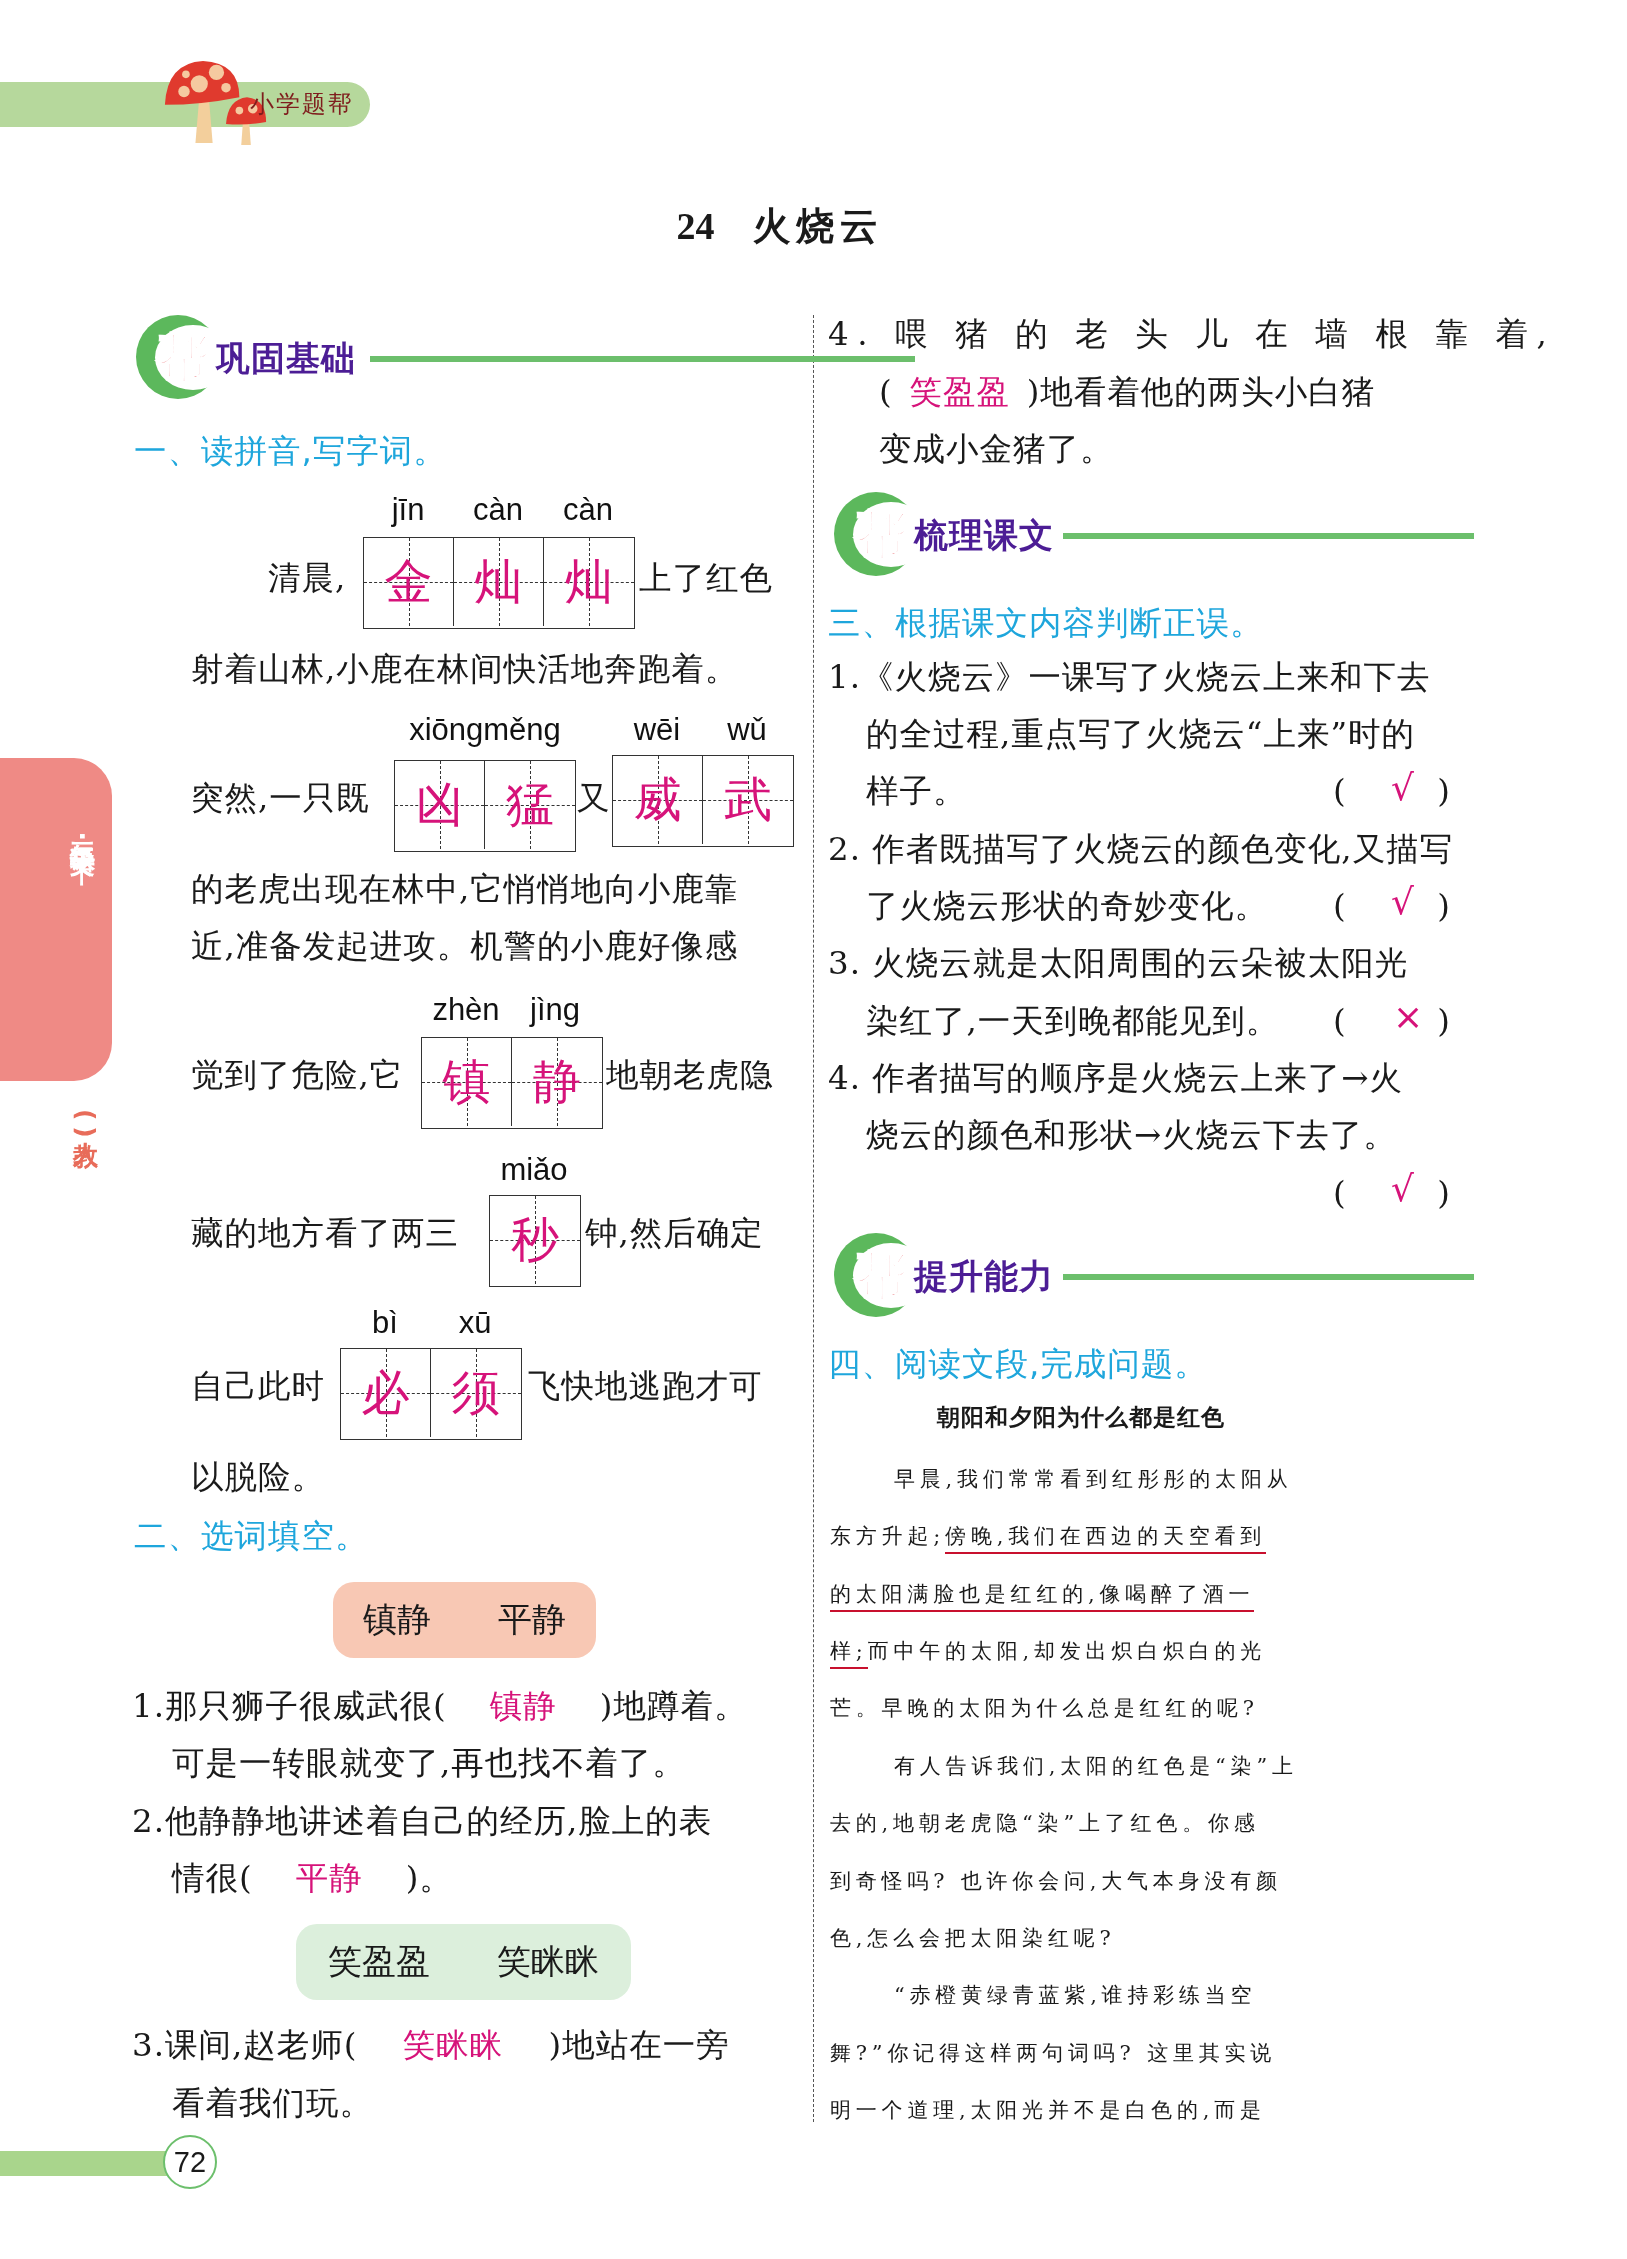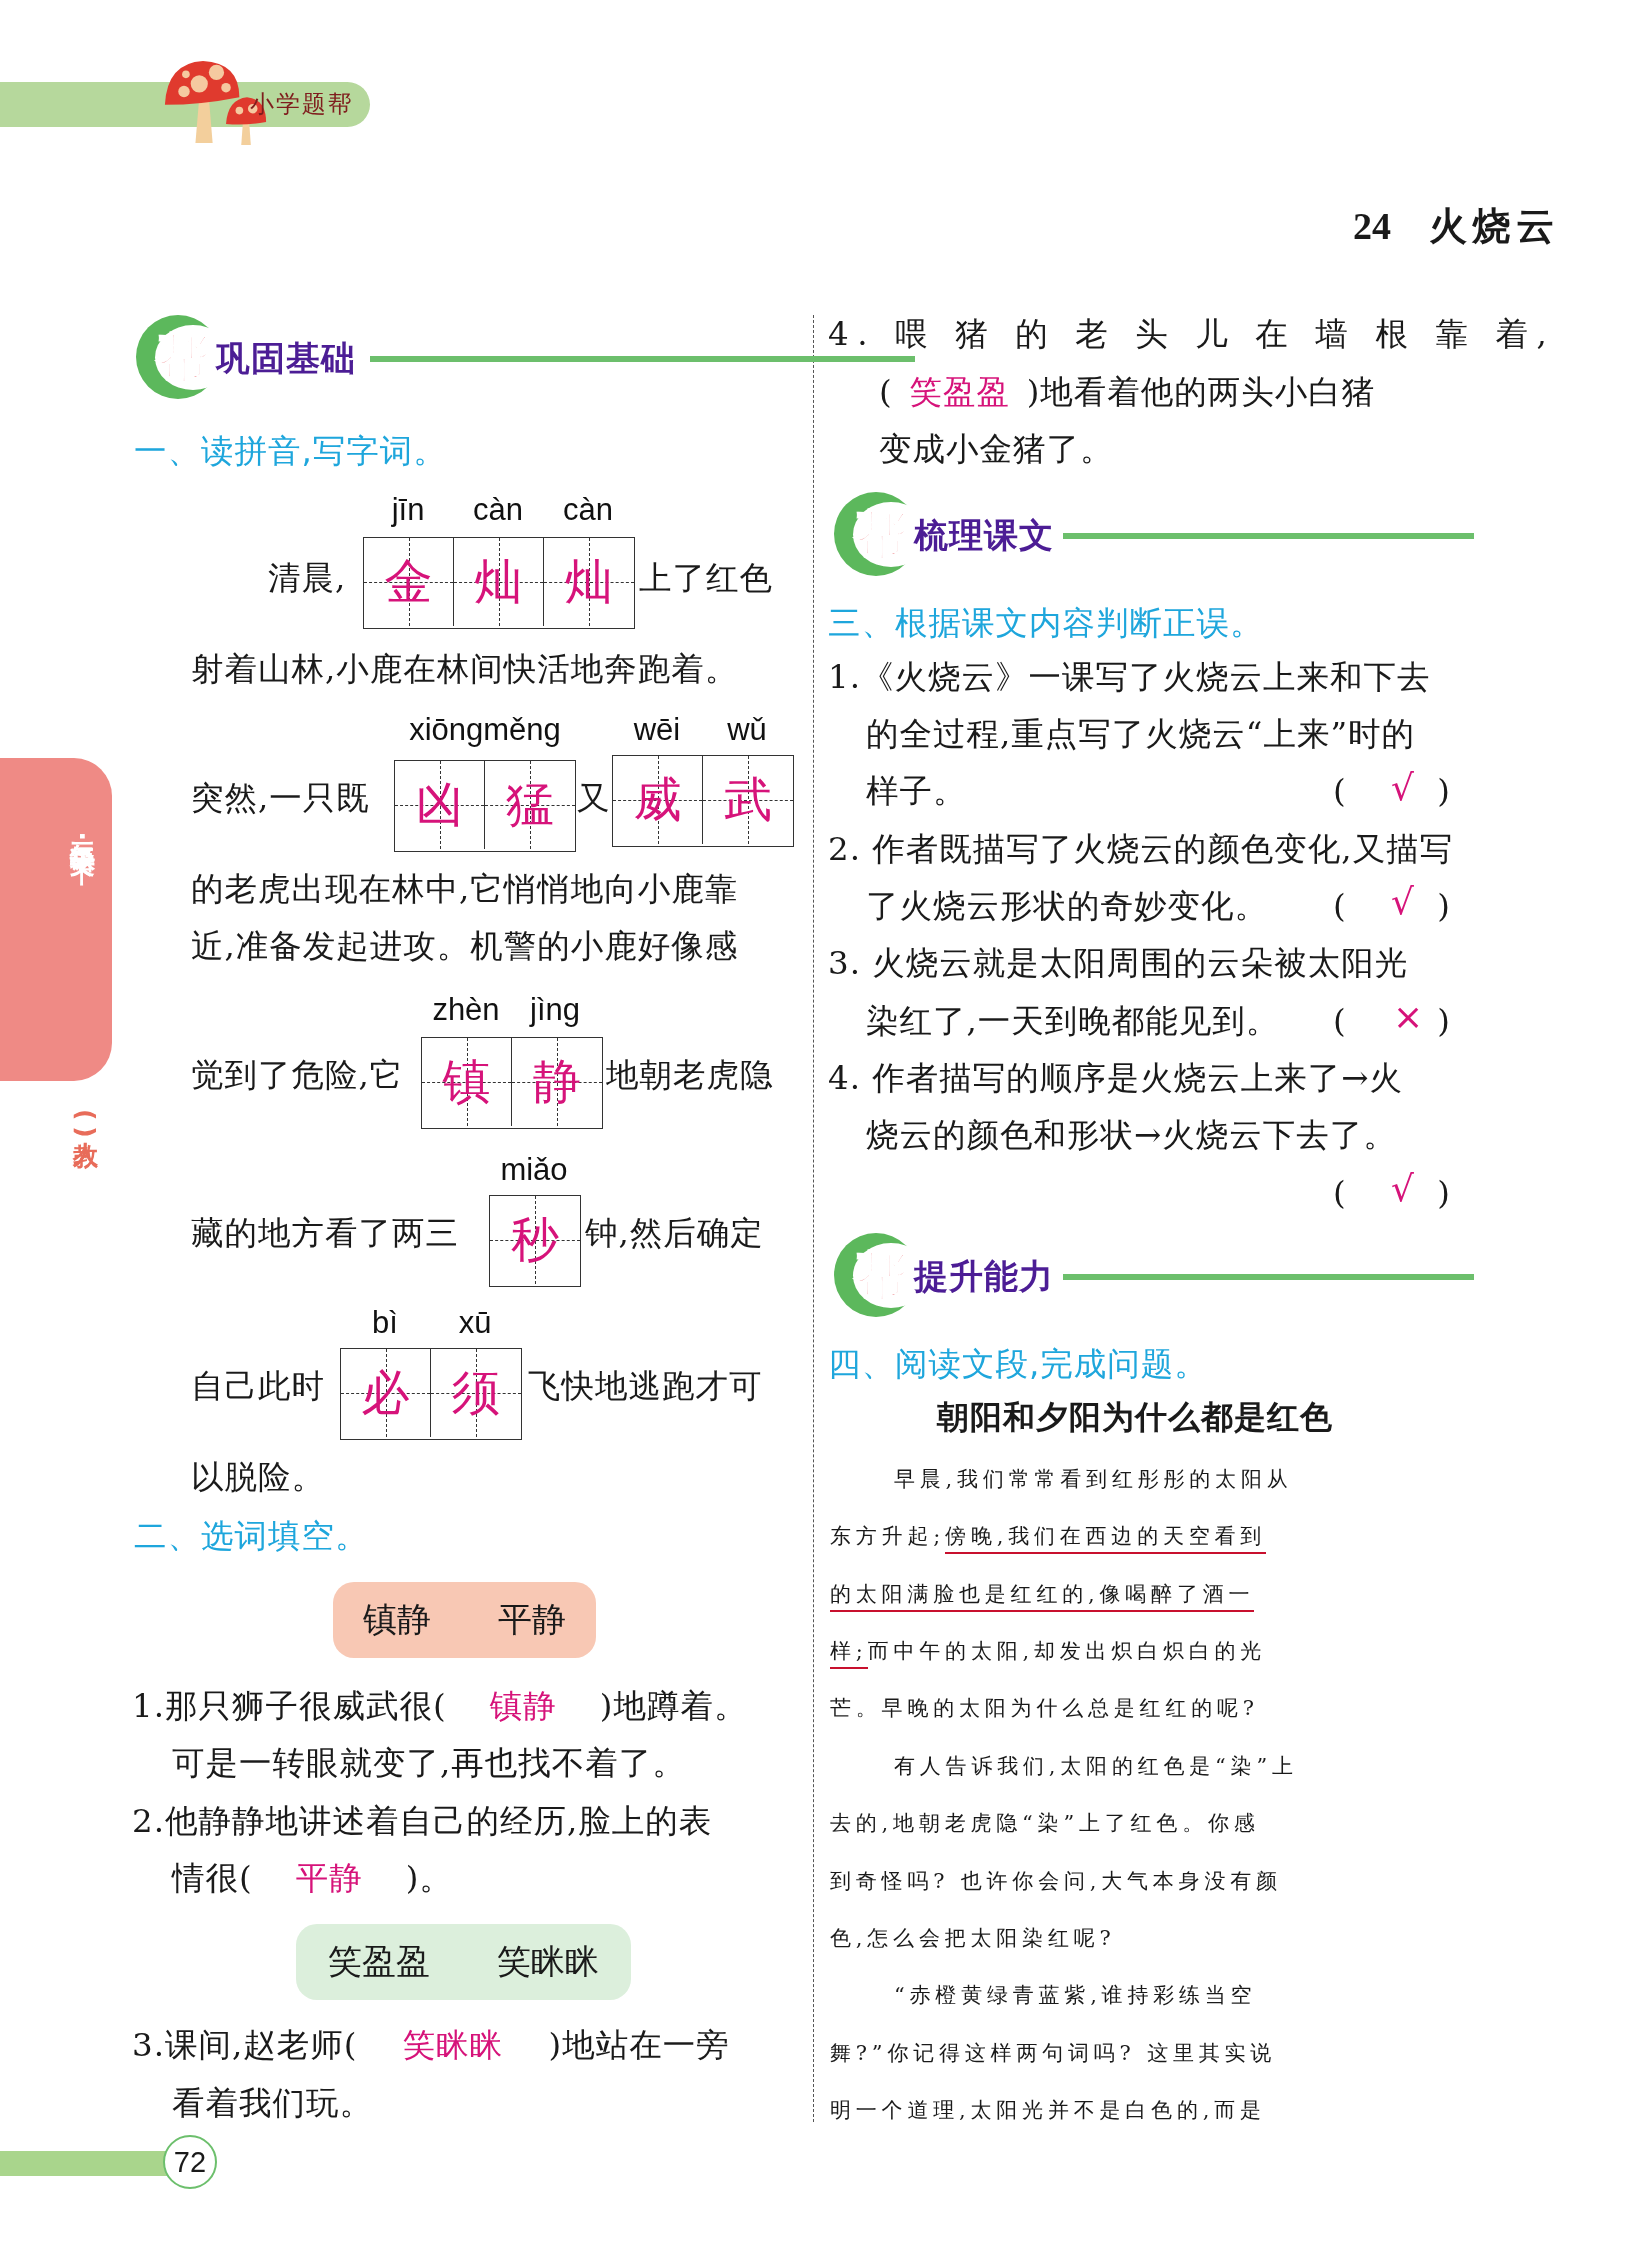--- a/index.html
+++ b/index.html
@@ -5,21 +5,21 @@
   * { box-sizing: border-box; margin: 0; padding: 0; }
   html, body { width: 1628px; height: 2260px; background: #ffffff; overflow: hidden; }
   body { position: relative; font-family: "DejaVu Serif", "Liberation Serif", serif; color: #1a1a1a; }
   .abs { position: absolute; }
 
   
   .top-band { left: 0; top: 82px; width: 370px; height: 45px; background: #b6d89c; border-radius: 0 23px 23px 0; }
   .top-brand { left: 250px; top: 88px; font-family: "DejaVu Sans", sans-serif; font-size: 24px; color: #7f1d1d; letter-spacing: 1.9px; }
   .mushroom { position: absolute; }
 
-  .page-title { left: 0; width: 1560px; top: 201px; text-align: right; font-family: "DejaVu Sans", sans-serif; font-weight: bold; font-size: 38px; letter-spacing: 5.7px; }
+  .page-title { left: 0; width: 1560px; top: 201px; text-align: center; font-family: "DejaVu Sans", sans-serif; font-weight: bold; font-size: 38px; letter-spacing: 5.7px; }
   .page-title .num { font-family: "Liberation Serif", serif; font-weight: bold; margin-right: 38px; letter-spacing: 0; }
 
   
   .side-tab { left: 0; top: 758px; width: 112px; height: 323px; background: #ef8a85; border-radius: 0 38px 38px 0; }
   .side-tab-text { left: 69px; top: 822px; width: 29px; color: #fff; font-family: "DejaVu Sans", sans-serif; font-weight: bold; font-size: 25px; line-height: 32.5px; text-align: center; writing-mode: vertical-rl; letter-spacing: 1.9px; }
   .side-edition { left: 69px; top: 1109px; color: #e86c5a; font-family: "DejaVu Sans", sans-serif; font-weight: bold; font-size: 25px; writing-mode: vertical-rl; letter-spacing: 1.9px; }
 
   
   .divider { left: 813px; top: 315px; height: 1807px; border-left: 1.9px dashed #555; }
 
@@ -242,21 +242,21 @@
 <div class="mark" style="left:1391px;top:1168px">√</div>
 
 <div class="badge" style="left:834px;top:1233px;width:650px">
   <div class="circle"></div>
   <div class="bang">帮</div>
   <div class="label">提升能力</div>
   <div class="rule" style="left:229px;width:411px"></div>
 </div>
 
 <div class="q-heading" style="left:828px;top:1343px">四、阅读文段,完成问题。</div>
-<div class="txt" style="left:937px;top:1398px;font-family:'DejaVu Sans',sans-serif;font-weight:bold;font-size:32px">朝阳和夕阳为什么都是红色</div>
+<div class="txt" style="left:937px;top:1398px;font-family:'DejaVu Sans',sans-serif;font-weight:bold;font-size:23px">朝阳和夕阳为什么都是红色</div>
 
 <div class="passage" style="left:894px;top:1451px">早晨,我们常常看到红彤彤的太阳从</div>
 <div class="passage" style="left:830px;top:1508px">
   <span>东方升起;</span><span class="ul">傍晚,我们在西边的天空看到</span>
 </div>
 <div class="passage" style="left:830px;top:1566px">
   <span class="ul">的太阳满脸也是红红的,像喝醉了酒一</span>
 </div>
 <div class="passage" style="left:830px;top:1623px">
   <span class="ul">样;</span><span>而中午的太阳,却发出炽白炽白的光</span>

